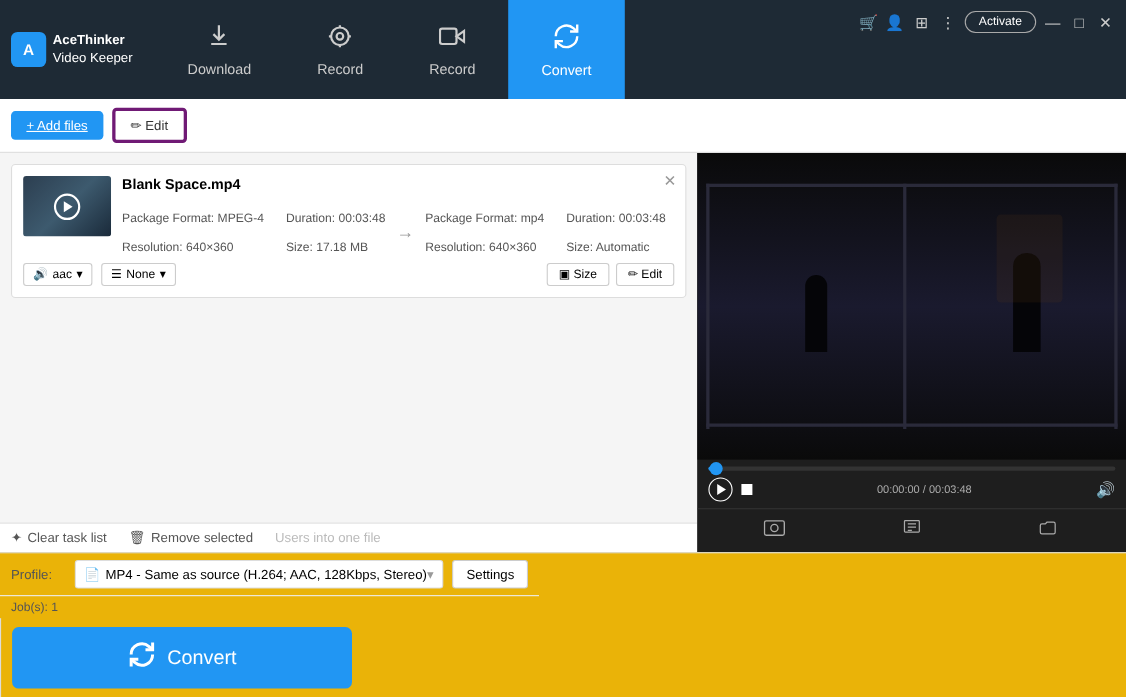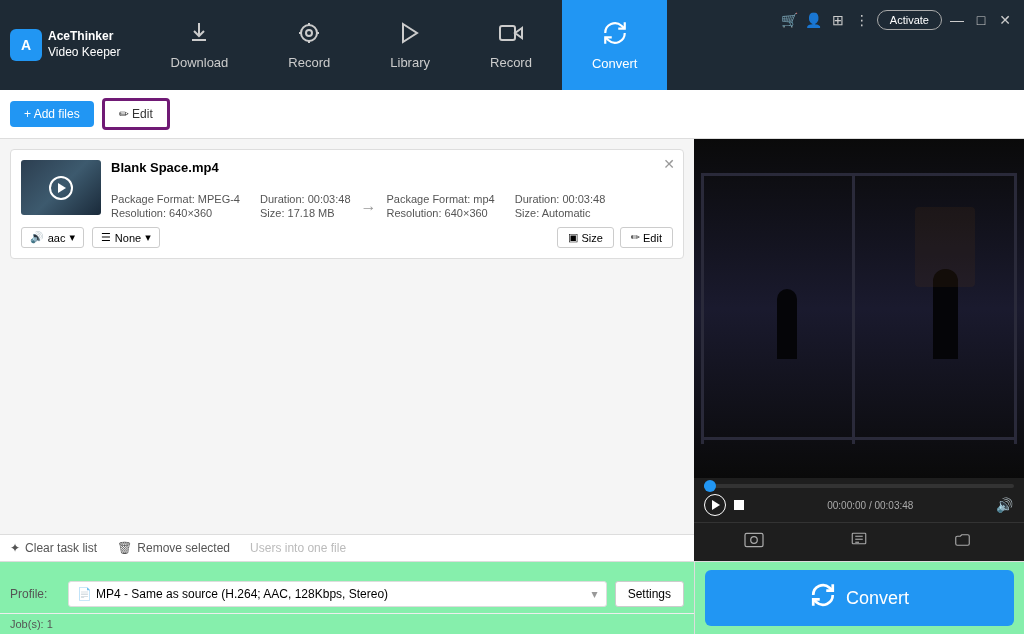--- a/index.html
+++ b/index.html
@@ -103,20 +103,21 @@
       background: #2196F3;
       color: white;
       border: none;
       padding: 6px 14px;
       border-radius: 4px;
       cursor: pointer;
       display: flex;
       align-items: center;
       gap: 5px;
       font-size: 12px;
+      text-decoration: underline;
     }
     .btn-edit {
       background: white;
       color: #333;
       border: 3px solid #701a75;
       padding: 6px 14px;
       border-radius: 4px;
       cursor: pointer;
       display: flex;
       align-items: center;
@@ -192,21 +193,21 @@
     }
 
     .file-info { flex: 1; }
     .file-name { font-weight: bold; font-size: 13px; margin-bottom: 18px; }
     .file-meta {
       display: flex;
       gap: 20px;
       font-size: 11px;
       color: #555;
     }
-    .meta-col { display: flex; flex-direction: column; gap: 2px; }
+    .meta-col { display: flex; flex-direction: column; gap: 14px; }
     .arrow-between {
       display: flex;
       align-items: center;
       padding: 0 10px;
       color: #999;
       font-size: 16px;
     }
     .close-btn {
       position: absolute;
       top: 6px;
@@ -261,21 +262,21 @@
       cursor: pointer;
       color: #555;
       font-size: 12px;
       background: none;
       border: none;
     }
     .merge-text { color: #bbb; font-size: 12px; }
 
     
     .right-panel {
-      width: 330px;
+      width: 390px;
       background: #1a1a1a;
       display: flex;
       flex-direction: column;
       flex-shrink: 0;
     }
     .video-preview {
       flex: 1;
       background: #0d0d0d;
       position: relative;
       overflow: hidden;
@@ -412,23 +413,24 @@
       padding: 4px 10px;
       font-size: 11px;
       color: #555;
       display: flex;
       align-items: center;
     }
 
     
     .full-bottom {
       display: flex;
-      align-items: flex-end;
+      align-items: flex-start;
       border-top: 1px solid #ddd;
-      background: #86efac;
+      background: #eab308;
+      flex-direction: column;
     }
     .bottom-left {
       flex: 1;
       display: flex;
       flex-direction: column;
     }
     .bottom-right {
       width: 330px;
       display: flex;
       align-items: center;
@@ -483,28 +485,20 @@
           <svg width="24" height="24" viewBox="0 0 24 24" fill="none" stroke="currentColor" stroke-width="2">
               <circle cx="12" cy="12" r="8"></circle>
               <circle cx="12" cy="12" r="3"></circle>
               <line x1="12" y1="2" x2="12" y2="4"></line>
               <line x1="12" y1="20" x2="12" y2="22"></line>
               <line x1="2" y1="12" x2="4" y2="12"></line>
               <line x1="20" y1="12" x2="22" y2="12"></line>
             </svg>
         </span>
         <span>Record</span>
-      </div>
-      <div class="nav-tab">
-        <span class="tab-icon">
-          <svg width="24" height="24" viewBox="0 0 24 24" fill="none" stroke="currentColor" stroke-width="2">
-              <polygon points="5 3 19 12 5 21 5 3"></polygon>
-            </svg>
-        </span>
-        <span>Library</span>
       </div>
       <div class="nav-tab">
         <span class="tab-icon">
           <svg width="24" height="24" viewBox="0 0 24 24" fill="none" stroke="currentColor" stroke-width="2">
               <path d="M23 7l-7 5 7 5V7z"></path>
               <rect x="1" y="5" width="15" height="14" rx="2"></rect>
             </svg>
         </span>
         <span>Record</span>
       </div>

